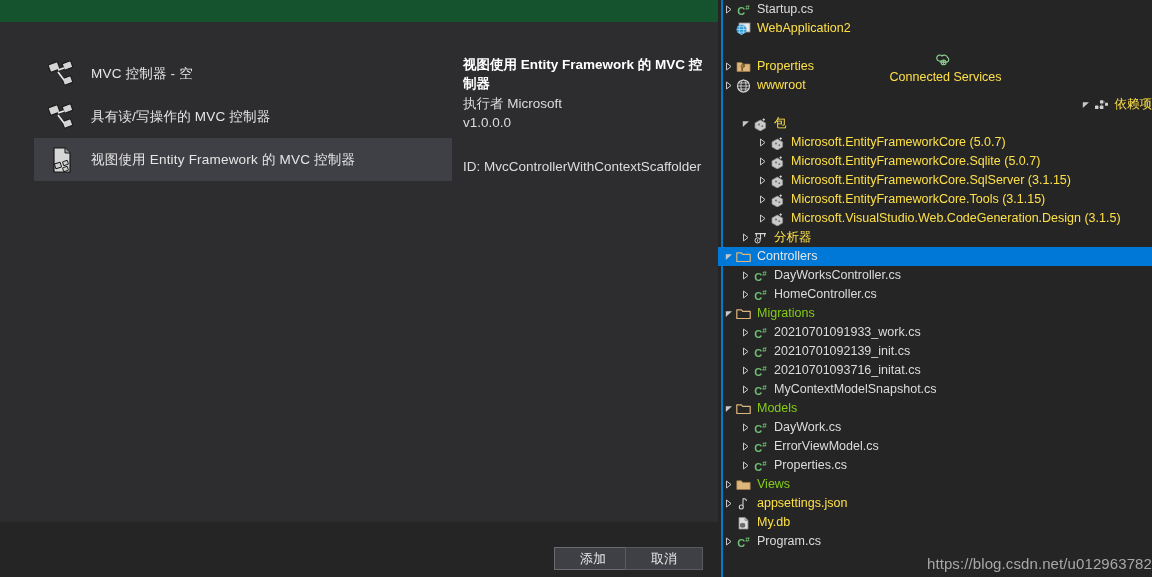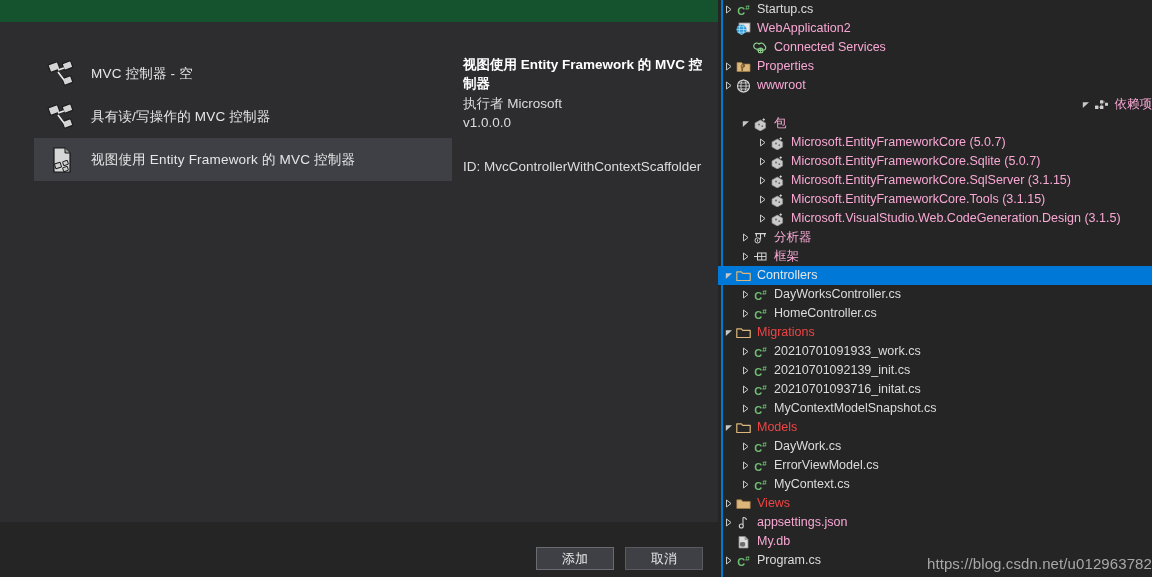--- a/index.html
+++ b/index.html
@@ -105,21 +105,21 @@
     background: #3f3f46;
     border: 1px solid #5a5a60;
     color: #e8e8e8;
     font-size: 13px;
     display: flex;
     align-items: center;
     justify-content: center;
     box-sizing: border-box;
     cursor: default;
   }
-  .btn.primary { left: 536px; border-color: #6b6b72; }
+  .btn.primary { left: 554px; border-color: #6b6b72; }
   .btn.secondary { left: 625px; }
 
   
   .solution-explorer {
     position: absolute;
     left: 718px; top: 0;
     width: 434px; height: 577px;
     background: #252526;
     overflow: hidden;
   }
@@ -144,26 +144,26 @@
     font-size: 8px;
     color: #cfcfcf;
   }
   .tree-row .t-icon {
     width: 17px; flex: 0 0 17px;
     display: flex; align-items: center; justify-content: center;
     margin-right: 5px;
   }
   .tree-row .t-label {
     font-size: 12.5px;
-    color: #f9a8d4;
+    color: #fde047;
     line-height: 19px;
   }
   .tree-row.selected .t-label { color: #e5e5e5; }
   .t-label.cs { color: #dcdcdc; }
-  .t-label.folder { color: #ef4444; }
+  .t-label.folder { color: #84cc16; }
 
   .watermark {
     position: absolute;
     right: 0px; bottom: 5px;
     color: #a8a8a8;
     font-size: 15px;
     font-family: "Liberation Sans", sans-serif;
     letter-spacing: .1px;
   }
 
@@ -252,21 +252,21 @@
           <span class="t-icon">
             <svg class="ic" width="15" height="14" viewBox="0 0 15 14">
         <rect x="3" y="1" width="11" height="9" fill="#e8e8e8" stroke="#8a8a8a" stroke-width=".8"></rect>
         <circle cx="5.5" cy="7.5" r="5" fill="#2e9bd6"></circle>
         <ellipse cx="5.5" cy="7.5" rx="2.2" ry="5" fill="none" stroke="#bfe4f7" stroke-width=".7"></ellipse>
         <path d="M.7 7.5 h9.6 M1.5 4.8 h8 M1.5 10.2 h8" stroke="#bfe4f7" stroke-width=".7" fill="none"></path>
       </svg>
           </span>
           <span class="t-label ">WebApplication2</span>
         </div>
-        <div class="tree-row" style="padding-left: 21px;">
+        <div class="tree-row" style="padding-left: 21px; flex-direction: column;">
           <span class="twisty"></span>
           <span class="t-icon">
             <svg class="ic" width="15" height="14" viewBox="0 0 15 14">
         <path d="M4 8 a3 3 0 1 1 2-5 a3.4 3.4 0 0 1 5.6 1.6 A2.6 2.6 0 0 1 11.5 9 H4.3 z" fill="none" stroke="#8fd18f" stroke-width="1.2"></path>
         <circle cx="7.6" cy="9.4" r="2.4" fill="none" stroke="#8fd18f" stroke-width="1.1"></circle>
         <path d="M7.6 7 v4.8 M5.3 9.4 h4.6" stroke="#8fd18f" stroke-width="1"></path>
       </svg>
           </span>
           <span class="t-label ">Connected Services</span>
         </div>
@@ -423,35 +423,20 @@
           </span>
           <span class="t-icon">
             <svg class="ic" width="15" height="13" viewBox="0 0 15 13">
         <path d="M2 2.6 h11 M3.4 2.6 v3.2 M7.5 2.6 v5.8 M11.6 2.6 v3.2" stroke="#d6d6d6" stroke-width="1.1" fill="none"></path>
         <circle cx="4.6" cy="9.4" r="2.6" fill="none" stroke="#d6d6d6" stroke-width="1"></circle>
         <path d="M4.6 8.4 v2.2" stroke="#d6d6d6" stroke-width="1"></path>
       </svg>
           </span>
           <span class="t-label ">分析器</span>
         </div>
-        <div class="tree-row" style="padding-left: 21px;">
-          <span class="twisty">
-            <svg width="8" height="9" viewBox="0 0 8 9">
-              <path d="M1.5 1 L6 4.5 L1.5 8 z" fill="none" stroke="#c8c8c8" stroke-width="1"></path>
-            </svg>
-          </span>
-          <span class="t-icon">
-            <svg class="ic" width="15" height="13" viewBox="0 0 15 13">
-        <rect x="4.5" y="3" width="8.5" height="7" fill="none" stroke="#d6d6d6" stroke-width="1"></rect>
-        <path d="M4.5 6.5 h8.5 M8.7 3 v7" stroke="#d6d6d6" stroke-width=".9"></path>
-        <path d="M1 6.5 h3" stroke="#d6d6d6" stroke-width="1"></path>
-      </svg>
-          </span>
-          <span class="t-label ">框架</span>
-        </div>
         <div class="tree-row selected" style="padding-left: 4px;">
           <span class="twisty">
             <svg width="8" height="9" viewBox="0 0 8 9">
               <path d="M.8 2.2 L7 2.2 L.8 8 z" fill="#c8c8c8"></path>
             </svg>
           </span>
           <span class="t-icon">
             <svg class="ic" width="15" height="12" viewBox="0 0 15 12">
         <path d="M.8 1.8 h4.6 l1.3 1.6 H14.2 v7.1 H.8 z" fill="none" stroke="#dcb67a" stroke-width="1.2" stroke-linejoin="round"></path>
       </svg>
@@ -574,21 +559,21 @@
         </div>
         <div class="tree-row" style="padding-left: 21px;">
           <span class="twisty">
             <svg width="8" height="9" viewBox="0 0 8 9">
               <path d="M1.5 1 L6 4.5 L1.5 8 z" fill="none" stroke="#c8c8c8" stroke-width="1"></path>
             </svg>
           </span>
           <span class="t-icon">
             <span style="color:#6fbf73;font-size:11px;font-weight:bold;font-family:'Liberation Sans',sans-serif;">C<sup style="font-size:8px;">#</sup></span>
           </span>
-          <span class="t-label cs">MyContext.cs</span>
+          <span class="t-label cs">Properties.cs</span>
         </div>
         <div class="tree-row" style="padding-left: 4px;">
           <span class="twisty">
             <svg width="8" height="9" viewBox="0 0 8 9">
               <path d="M1.5 1 L6 4.5 L1.5 8 z" fill="none" stroke="#c8c8c8" stroke-width="1"></path>
             </svg>
           </span>
           <span class="t-icon">
             <svg class="ic" width="15" height="12" viewBox="0 0 15 12">
         <path d="M.8 1.8 h4.6 l1.3 1.6 H14.2 v7.1 H.8 z" fill="#dcb67a" stroke="#a37c45" stroke-width=".7" stroke-linejoin="round"></path>

